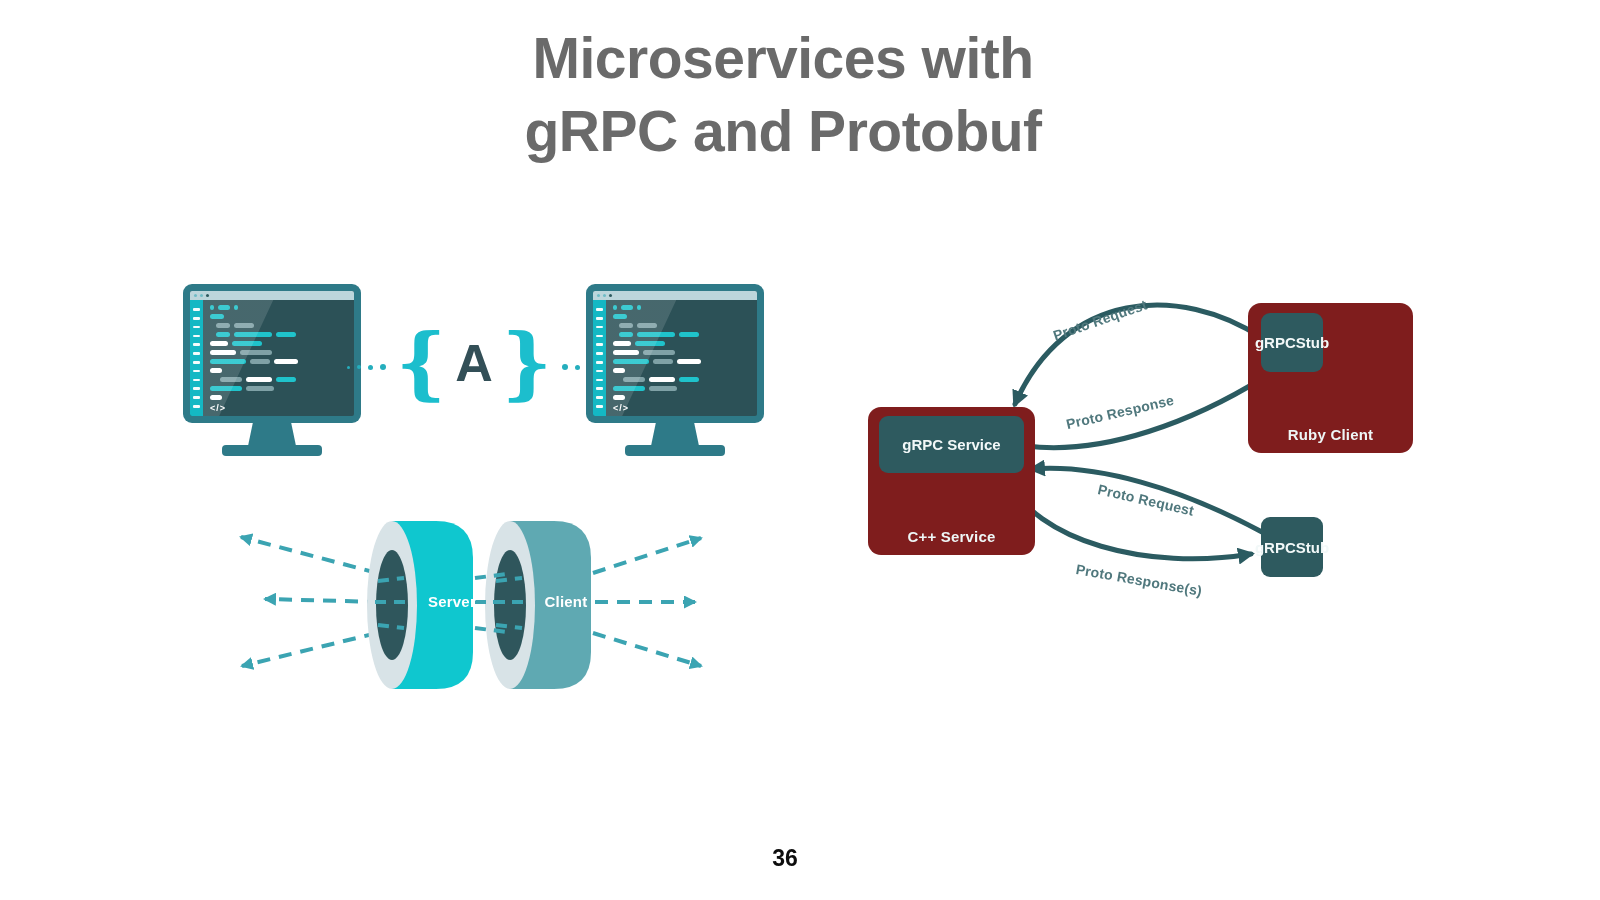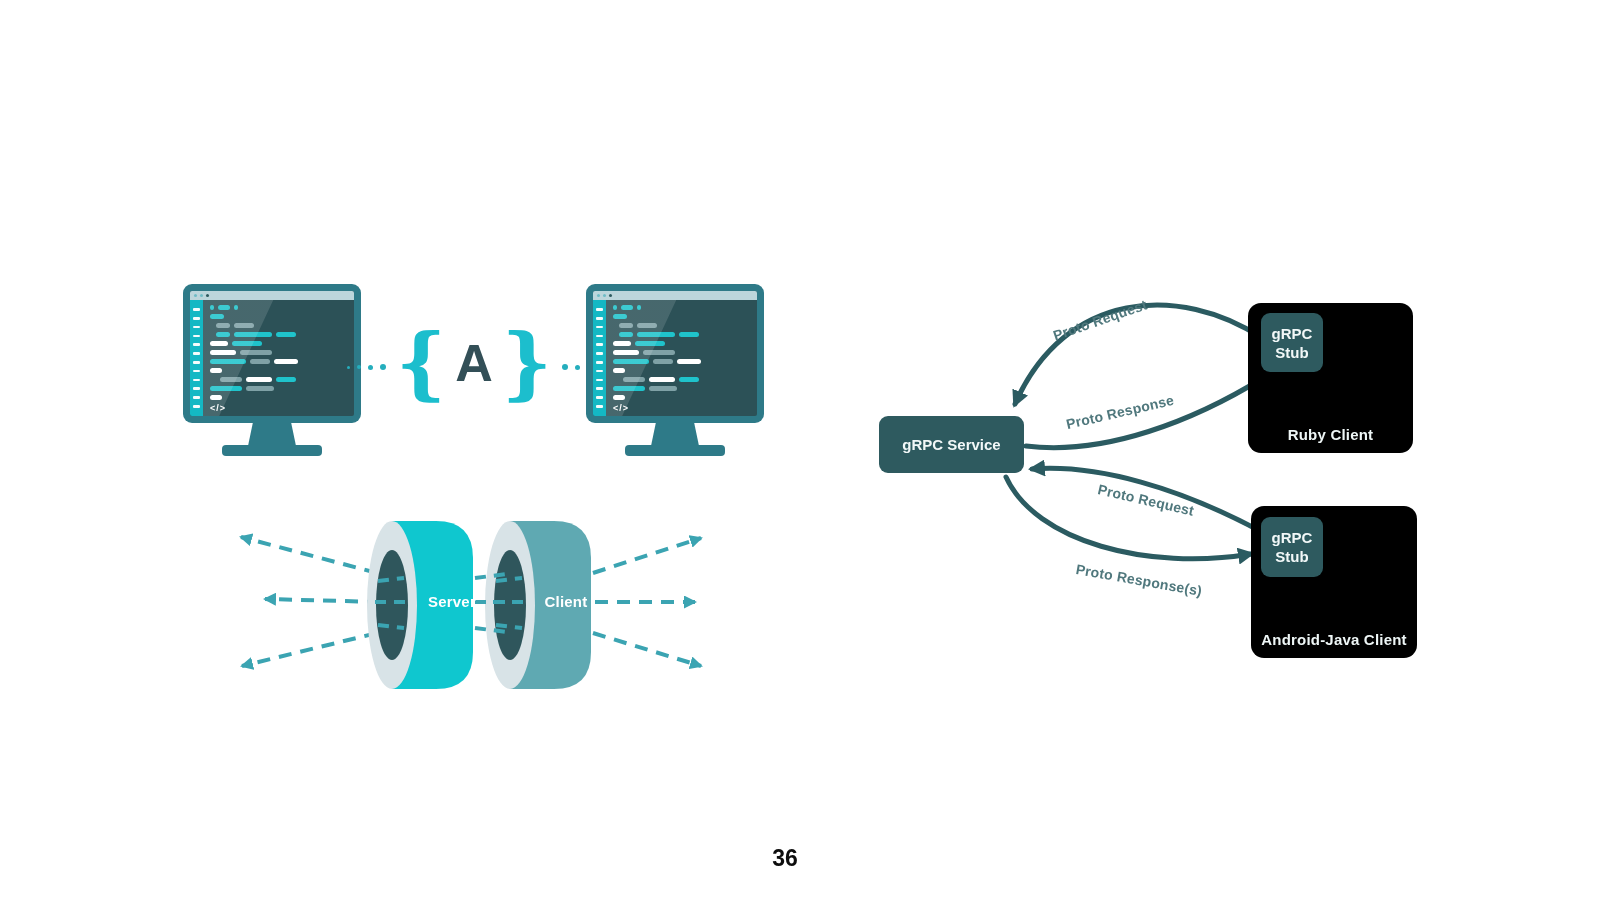--- a/index.html
+++ b/index.html
@@ -63,40 +63,44 @@
   .dots-group.left{margin-right:10px;} .dots-group.right{margin-left:10px;}
   
   .tubes{position:absolute;left:225px;top:495px;width:490px;height:200px;}
   .tube-label{
     position:absolute;transform:translate(-50%,-50%);color:#ffffff;
     font-size:15px;font-weight:bold;letter-spacing:.2px;
   }
   
   .grpc{position:absolute;left:850px;top:280px;width:580px;height:400px;}
   .grpc svg{position:absolute;inset:0;}
-  .gbox{position:absolute;background:#000000;border-radius:13px;}
+  .gbox{position:absolute;background:#7f1d1d;border-radius:13px;}
   .gbox-label{
     position:absolute;left:0;right:0;bottom:10px;text-align:center;
     color:#eef6f6;font-size:15px;font-weight:bold;letter-spacing:.2px;
   }
   .dbox{
     position:absolute;background:#2E5A5F;border-radius:9px;
-    display:flex;flex-direction:column;align-items:center;justify-content:center;
+    display:flex;flex-direction:row;align-items:center;justify-content:center;
     color:#f2f8f8;font-size:15px;font-weight:bold;line-height:19px;text-align:center;
   }
   .arrow-label{
     position:absolute;transform:translate(-50%,-50%);color:#50787D;
     font-size:14px;font-weight:bold;white-space:nowrap;letter-spacing:.2px;
   }
 </style>
 </head>
 <body>
 
 <div class="slide">
 
+  <h1 class="title">
+    <span>Microservices with</span><br>
+    <span>gRPC and Protobuf</span>
+  </h1>
 
   <div class="monitor" style="left:183px;top:284px;">
     <div class="mon-frame">
       <div class="mon-screen">
         <div class="mon-topbar">
           <span class="mon-dot l"></span>
           <span class="mon-dot l"></span>
           <span class="mon-dot d"></span>
         </div>
         <div class="mon-body">
@@ -248,35 +252,35 @@
         </marker>
       </defs>
       <g stroke="#2B5B61" stroke-width="5" fill="none" stroke-linecap="round">
         <path d="M412,58 C330,4 215,10 165,124" marker-end="url(#solidArrow)"></path>
         <path d="M176,166 C255,176 345,140 413,98" marker-end="url(#solidArrow)"></path>
         <path d="M412,252 C330,208 248,184 182,189" marker-end="url(#solidArrow)"></path>
         <path d="M156,197 C186,262 298,291 401,274" marker-end="url(#solidArrow)"></path>
       </g>
     </svg>
 
+    <div class="gbox" style="left:18px;top:127px;width:167px;height:148px;">
+      <div class="gbox-label">C++ Service</div>
+    </div>
     <div class="dbox" style="left:29px;top:136px;width:145px;height:57px;">
       <span>gRPC Service</span>
     </div>
 
     <div class="gbox" style="left:398px;top:23px;width:165px;height:150px;">
       <div class="gbox-label">Ruby Client</div>
     </div>
     <div class="dbox" style="left:411px;top:33px;width:62px;height:59px;">
       <span>gRPC</span>
       <span>Stub</span>
     </div>
 
-    <div class="gbox" style="left:401px;top:226px;width:166px;height:152px;">
-      <div class="gbox-label">Android-Java Client</div>
-    </div>
     <div class="dbox" style="left:411px;top:237px;width:62px;height:60px;">
       <span>gRPC</span>
       <span>Stub</span>
     </div>
 
     <div class="arrow-label" style="left:250px;top:40px;transform:translate(-50%,-50%) rotate(-19deg);">Proto Request</div>
     <div class="arrow-label" style="left:270px;top:132px;transform:translate(-50%,-50%) rotate(-13deg);">Proto Response</div>
     <div class="arrow-label" style="left:296px;top:220px;transform:translate(-50%,-50%) rotate(13deg);">Proto Request</div>
     <div class="arrow-label" style="left:289px;top:300px;transform:translate(-50%,-50%) rotate(10deg);">Proto Response(s)</div>
   </div>

